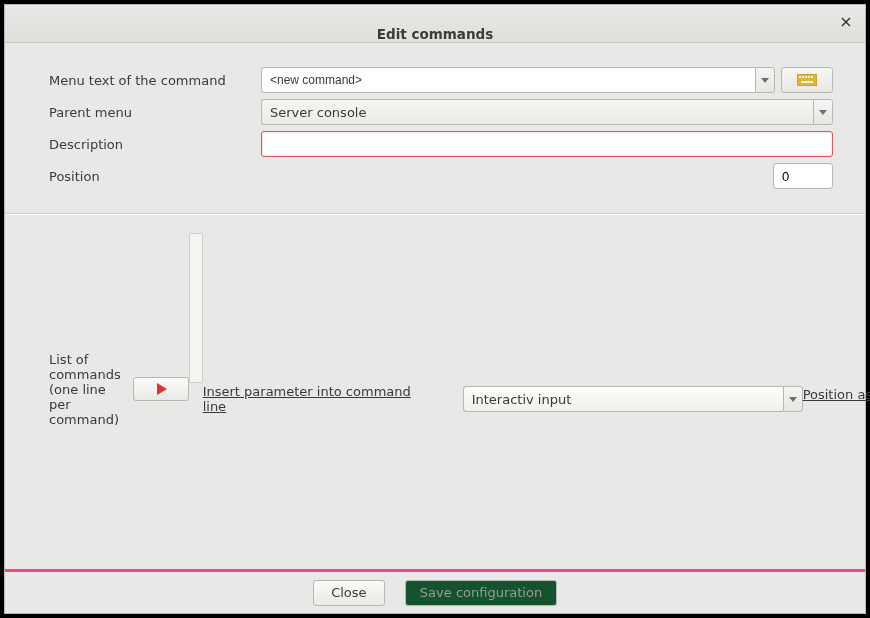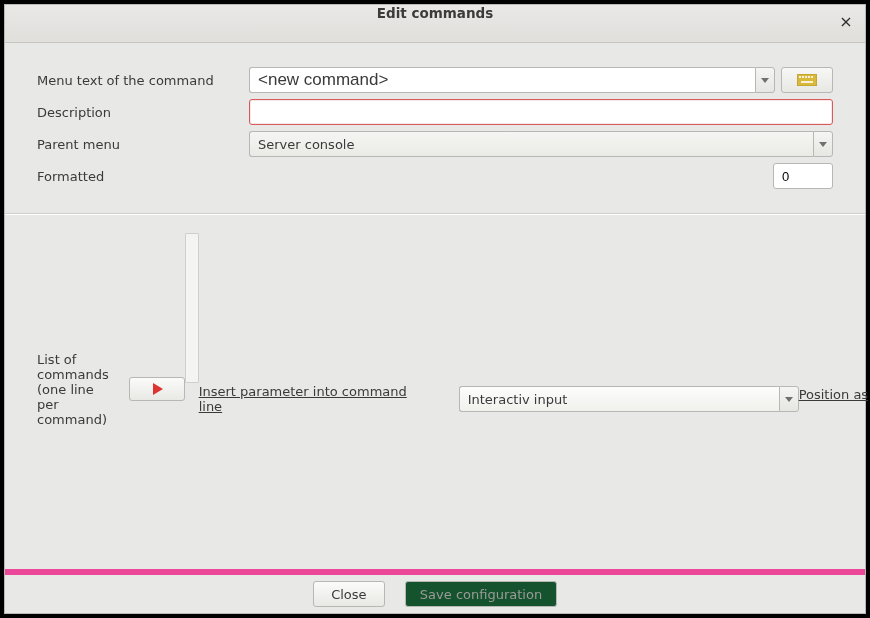--- a/index.html
+++ b/index.html
@@ -19,21 +19,21 @@
     background: #e8e8e7;
     border: 1px solid #b8b8b5;
     display: flex;
     flex-direction: column;
   }
   .titlebar {
     height: 38px;
     background: linear-gradient(#e9e8e6, #e0dfdc);
     border-bottom: 1px solid #c5c5c2;
     display: flex;
-    align-items: flex-start;
+    align-items: flex-end;
     justify-content: center;
     position: relative;
   }
   .titlebar-title {
     font-weight: bold;
     font-size: 13.5px;
     color: #3b3b3a;
   }
   .titlebar-close {
     position: absolute;
@@ -68,43 +68,44 @@
     border-bottom: 1px solid #fff;
   }
   .row {
     display: flex;
     align-items: center;
     margin-bottom: 6px;
     min-height: 25px;
   }
   .label-col {
     width: 212px;
-    padding-right: 20px;
-    color: #3a3a3a;
+    padding-right: 12px;
+    color: #3a3a3a;
+    margin-left: 12px;
   }
   .field-col {
     flex: 1;
     display: flex;
     align-items: center;
     gap: 6px;
   }
   .combo, .combo-plain {
     display: flex;
     align-items: stretch;
     height: 26px;
     flex: 1;
   }
   .combo-input {
     flex: 1;
     border: 1px solid #b7b7b4;
     border-right: none;
     border-radius: 3px 0 0 3px;
     background: #fff;
     padding: 0 8px;
-    font-size: 17px;
+    font-size: 12px;
     color: #3a3a3a;
     outline: none;
   }
   .combo-input::placeholder { color: #888; }
   .combo-btn {
     width: 20px;
     border: 1px solid #b7b7b4;
     border-radius: 0 3px 3px 0;
     background: linear-gradient(#f5f5f3, #e6e6e3);
     display: flex;
@@ -223,21 +224,21 @@
   }
   .select-fixed.disabled { cursor: default; }
   .action-row {
     display: flex;
     justify-content: flex-end;
     gap: 6px;
     margin-top: 12px;
   }
   .btn-bar {
     height: 44px;
-    border-top: 6px solid #ec4899;
+    border-top: 3px solid #ec4899;
     display: flex;
     align-items: center;
     justify-content: center;
     gap: 20px;
     background: #e8e8e7;
   }
   .btn {
     height: 26px;
     min-width: 72px;
     padding: 0 14px;
@@ -305,42 +306,42 @@
               <rect x="8" y="2" width="2" height="2" fill="#fff" opacity="0.8"></rect>
               <rect x="11" y="2" width="2" height="2" fill="#fff" opacity="0.8"></rect>
               <rect x="14" y="2" width="2" height="2" fill="#fff" opacity="0.8"></rect>
               <rect x="4" y="7" width="12" height="2" fill="#fff" opacity="0.8"></rect>
             </svg>
           </div>
         </div>
       </div>
 
       <div class="row">
-        <div class="label-col">Description</div>
-        <div class="field-col">
-          <input class="input-text invalid" value="" style="">
-        </div>
-      </div>
-
-      <div class="row">
         <div class="label-col">Parent menu</div>
         <div class="field-col">
           <div class="combo-plain" style="flex:1">
             <div class="combo-text">Server console</div>
             <div class="combo-btn">
               <svg class="tri" viewBox="0 0 8 8">
                   <polygon points="0,2 8,2 4,7" fill="#707070"></polygon>
                 </svg>
             </div>
           </div>
         </div>
       </div>
 
       <div class="row">
-        <div class="label-col">Formatted</div>
+        <div class="label-col">Description</div>
+        <div class="field-col">
+          <input class="input-text invalid" value="" style="">
+        </div>
+      </div>
+
+      <div class="row">
+        <div class="label-col">Position</div>
         <div class="field-col">
           <input class="num-box" value="0" style="">
         </div>
       </div>
 
 
     </div>
 
     <div class="divider"></div>
 

